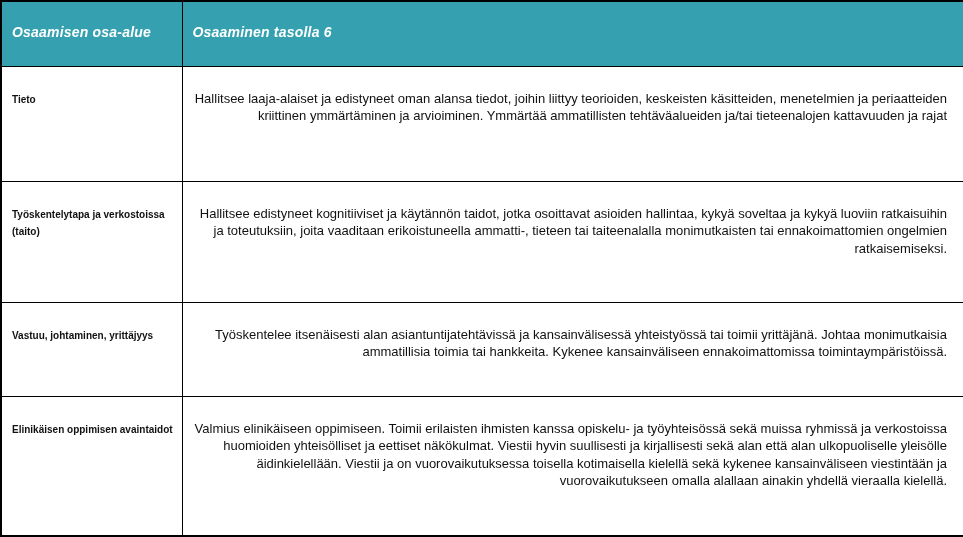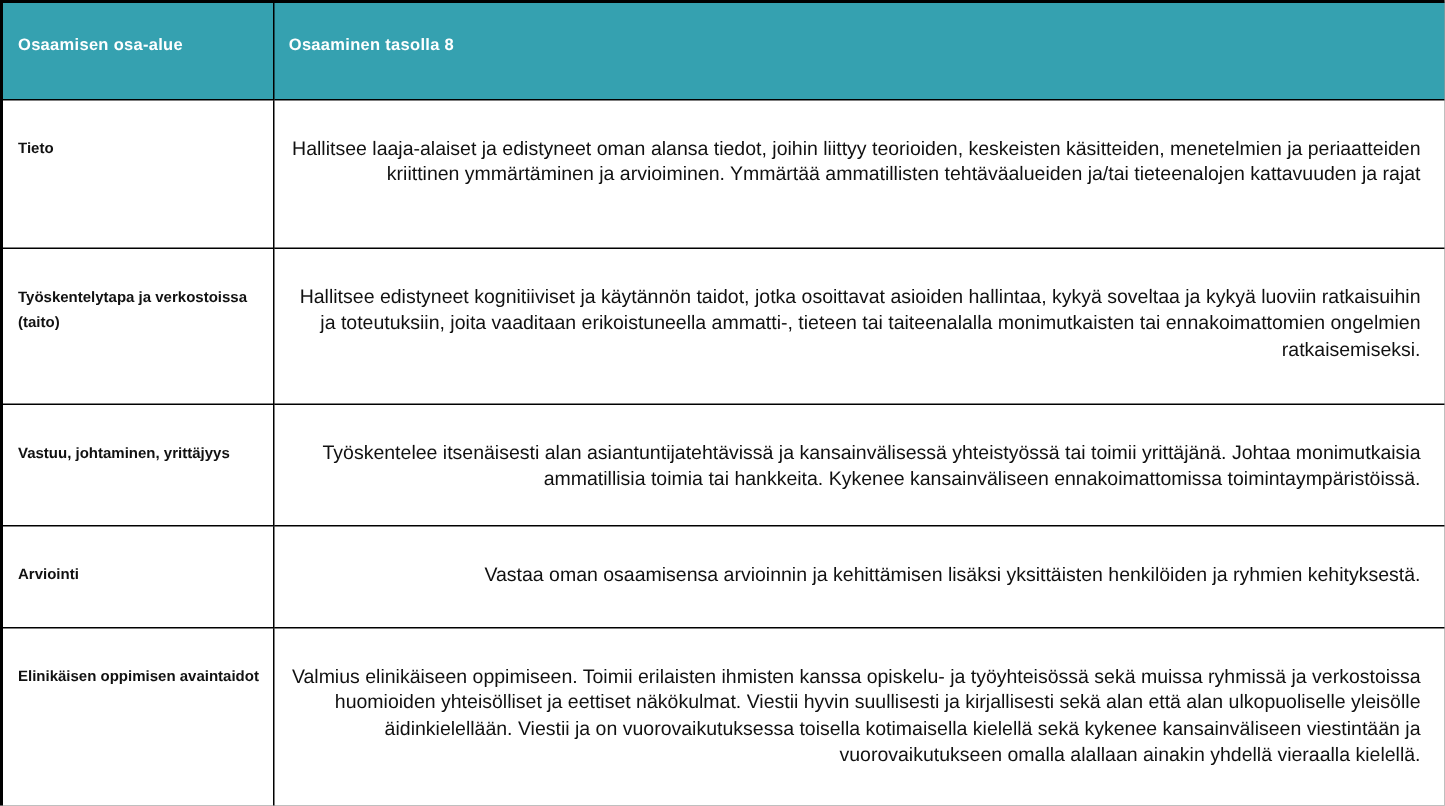--- a/index.html
+++ b/index.html
@@ -20,24 +20,25 @@
   th, td {
     border: 1.5px solid #000;
     vertical-align: top;
     text-align: left;
     box-sizing: border-box;
     word-wrap: break-word;
   }
   th.hcell {
     background: #35a1b0;
     color: #ffffff;
-    font-size: 11px;
+    font-size: 14px;
     font-weight: bold;
     letter-spacing: 0.2px;
     padding: 22px 10px 8px 10px;
+    font-style: italic;
   }
   td.label {
     font-weight: bold;
     font-size: 10px;
     line-height: 17px;
     color: #111111;
     padding: 24px 8px 8px 10px;
   }
   td.desc {
     font-size: 13px;
@@ -57,38 +58,34 @@
 <body>
 
 <table class="competence">
   <colgroup>
     <col class="c1">
     <col class="c2">
   </colgroup>
   <thead>
     <tr class="hrow">
       <th class="hcell">Osaamisen osa-alue</th>
-      <th class="hcell">Osaaminen tasolla 8</th>
+      <th class="hcell">Osaaminen tasolla 6</th>
     </tr>
   </thead>
   <tbody>
     <tr class="r0">
       <td class="label">Tieto</td>
       <td class="desc">Hallitsee laaja-alaiset ja edistyneet oman alansa tiedot, joihin liittyy teorioiden, keskeisten käsitteiden, menetelmien ja periaatteiden kriittinen ymmärtäminen ja arvioiminen. Ymmärtää ammatillisten tehtäväalueiden ja/tai tieteenalojen kattavuuden ja rajat</td>
     </tr>
     <tr class="r1">
       <td class="label">Työskentelytapa ja verkostoissa (taito)</td>
       <td class="desc">Hallitsee edistyneet kognitiiviset ja käytännön taidot, jotka osoittavat asioiden hallintaa, kykyä soveltaa ja kykyä luoviin ratkaisuihin ja toteutuksiin, joita vaaditaan erikoistuneella ammatti-, tieteen tai taiteenalalla monimutkaisten tai ennakoimattomien ongelmien ratkaisemiseksi.</td>
     </tr>
     <tr class="r2">
       <td class="label">Vastuu, johtaminen, yrittäjyys</td>
       <td class="desc">Työskentelee itsenäisesti alan asiantuntijatehtävissä ja kansainvälisessä yhteistyössä tai toimii yrittäjänä. Johtaa monimutkaisia ammatillisia toimia tai hankkeita. Kykenee kansainväliseen ennakoimattomissa toimintaympäristöissä.</td>
     </tr>
-    <tr class="r3">
-      <td class="label">Arviointi</td>
-      <td class="desc">Vastaa oman osaamisensa arvioinnin ja kehittämisen lisäksi yksittäisten henkilöiden ja ryhmien kehityksestä.</td>
-    </tr>
     <tr class="r4">
       <td class="label">Elinikäisen oppimisen avaintaidot</td>
       <td class="desc">Valmius elinikäiseen oppimiseen. Toimii erilaisten ihmisten kanssa opiskelu- ja työyhteisössä sekä muissa ryhmissä ja verkostoissa huomioiden yhteisölliset ja eettiset näkökulmat. Viestii hyvin suullisesti ja kirjallisesti sekä alan että alan ulkopuoliselle yleisölle äidinkielellään. Viestii ja on vuorovaikutuksessa toisella kotimaisella kielellä sekä kykenee kansainväliseen viestintään ja vuorovaikutukseen omalla alallaan ainakin yhdellä vieraalla kielellä.</td>
     </tr>
   </tbody>
 </table>
 
 </body></html>

